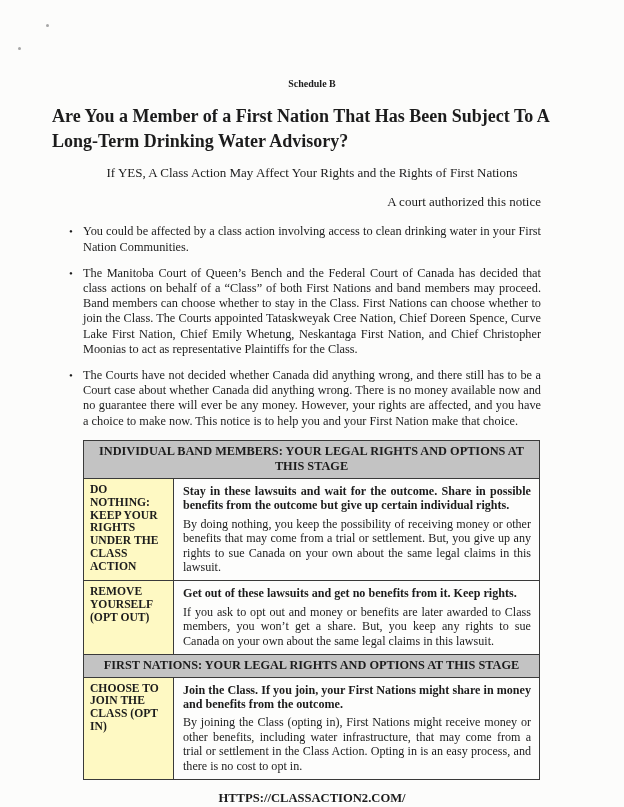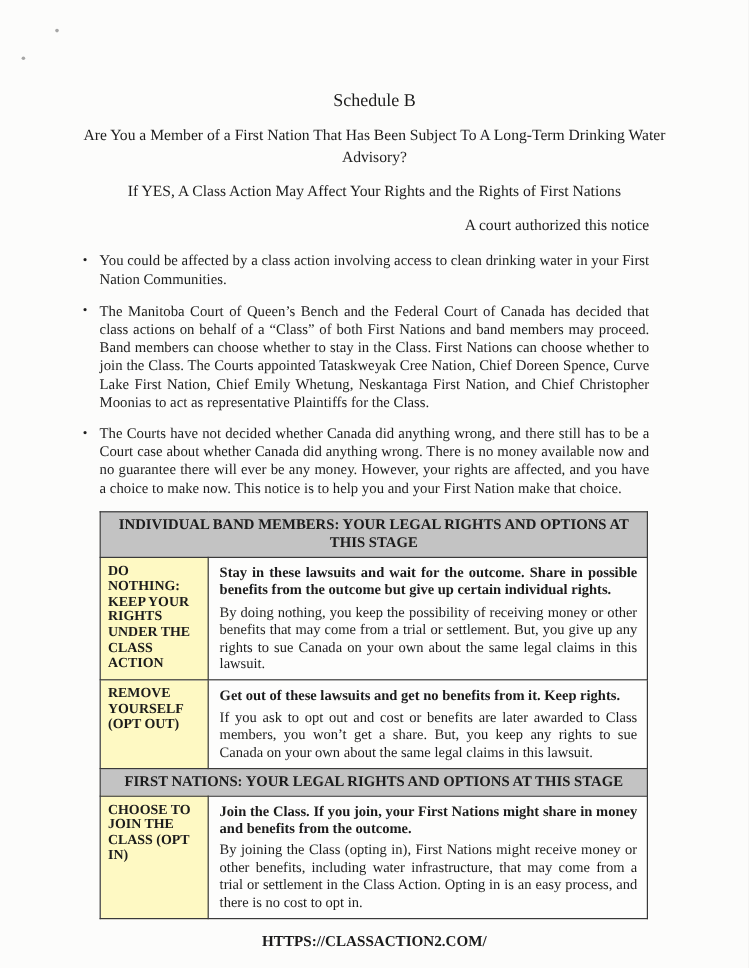--- a/index.html
+++ b/index.html
@@ -22,31 +22,31 @@
     border-radius: 50%;
     opacity: 0.75;
   }
   .speck.s1 { left: 46px; top: 24px; }
   .speck.s2 { left: 18px; top: 47px; }
 
   .content { width: 458px; margin: 0 auto; }
 
   .schedule {
     text-align: center;
-    font-weight: normal;
-    font-size: 15px;
+    font-weight: bold;
+    font-size: 10px;
     line-height: 16px;
     margin-bottom: 12px;
   }
   .title {
     width: 520px;
     margin: 0 0 10px -31px;
-    text-align: center;
-    font-weight: normal;
-    font-size: 13px;
+    text-align: left;
+    font-weight: bold;
+    font-size: 18px;
     line-height: 1.4;
   }
   .subtitle {
     text-align: center;
     font-size: 13px;
     line-height: 17px;
     margin-bottom: 12px;
   }
   .authorized {
     text-align: right;
@@ -164,21 +164,21 @@
           <td class="opt">DO NOTHING: KEEP YOUR RIGHTS UNDER THE CLASS ACTION</td>
           <td class="desc">
             <p class="bold">Stay in these lawsuits and wait for the outcome. Share in possible benefits from the outcome but give up certain individual rights.</p>
             <p>By doing nothing, you keep the possibility of receiving money or other benefits that may come from a trial or settlement. But, you give up any rights to sue Canada on your own about the same legal claims in this lawsuit.</p>
           </td>
         </tr>
         <tr>
           <td class="opt">REMOVE YOURSELF (OPT OUT)</td>
           <td class="desc">
             <p class="bold">Get out of these lawsuits and get no benefits from it. Keep rights.</p>
-            <p>If you ask to opt out and cost or benefits are later awarded to Class members, you won’t get a share. But, you keep any rights to sue Canada on your own about the same legal claims in this lawsuit.</p>
+            <p>If you ask to opt out and money or benefits are later awarded to Class members, you won’t get a share. But, you keep any rights to sue Canada on your own about the same legal claims in this lawsuit.</p>
           </td>
         </tr>
         <tr>
           <td class="sect" colspan="2">FIRST NATIONS: YOUR LEGAL RIGHTS AND OPTIONS AT THIS STAGE</td>
         </tr>
         <tr>
           <td class="opt">CHOOSE TO JOIN THE CLASS (OPT IN)</td>
           <td class="desc">
             <p class="bold">Join the Class. If you join, your First Nations might share in money and benefits from the outcome.</p>
             <p>By joining the Class (opting in), First Nations might receive money or other benefits, including water infrastructure, that may come from a trial or settlement in the Class Action. Opting in is an easy process, and there is no cost to opt in.</p>

